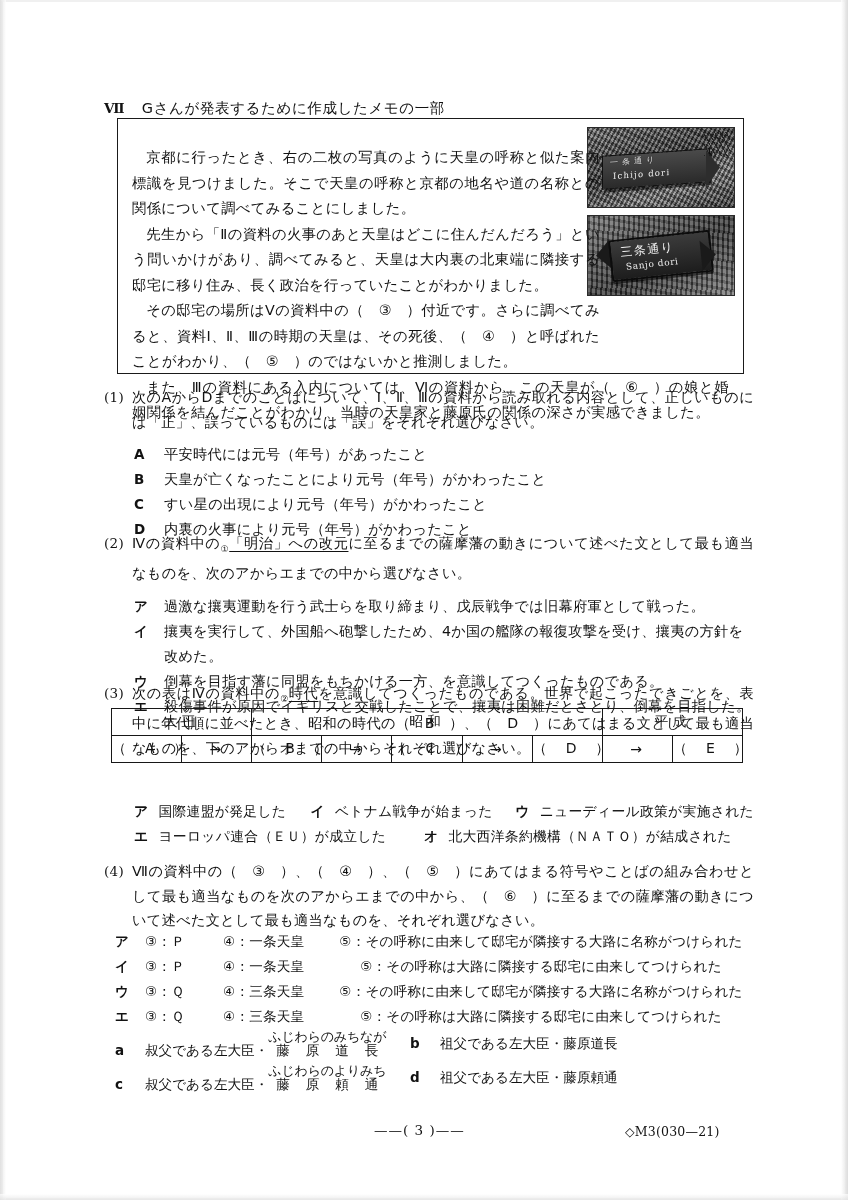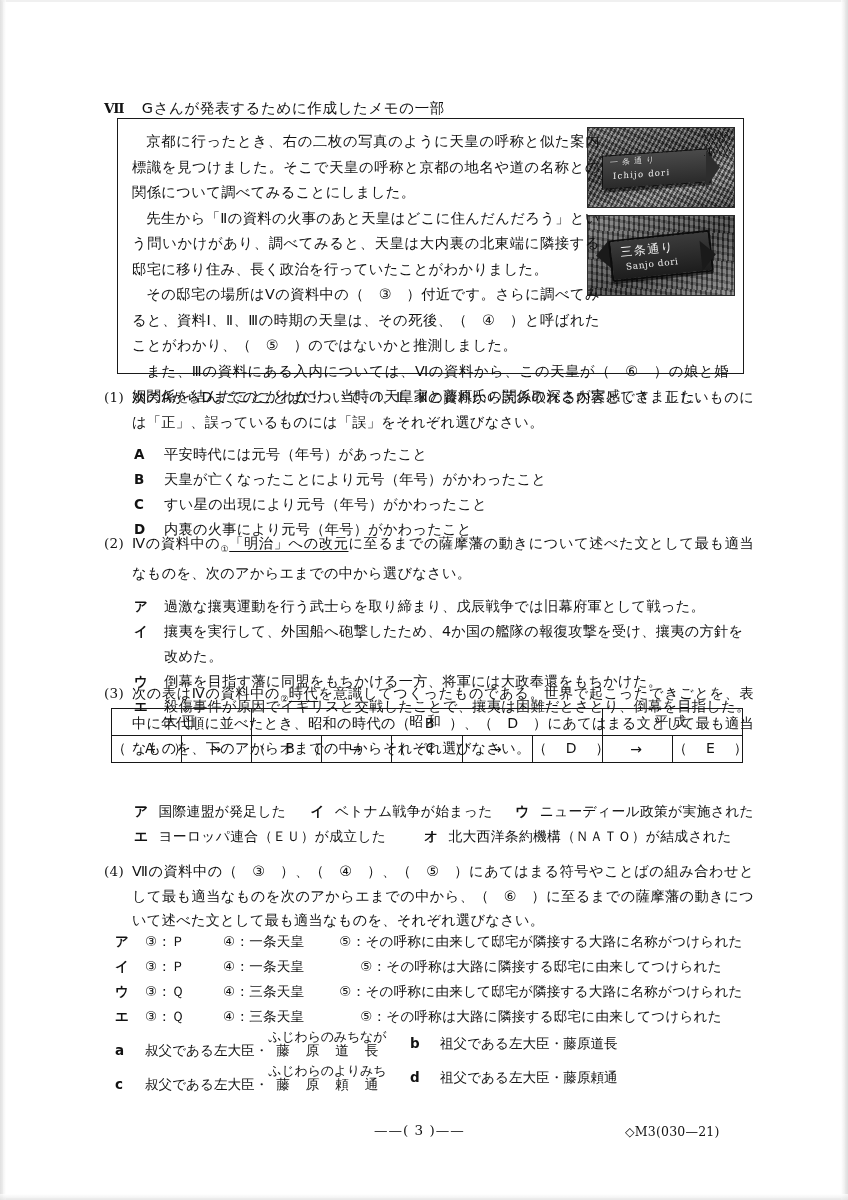--- a/index.html
+++ b/index.html
@@ -75,21 +75,21 @@
   .memo-box{
     position:absolute;
     left:117px; top:118px;
     width:627px; height:256px;
     border:1.6px solid #1a1a1a;
     box-sizing:border-box;
     background:#fff;
   }
   .memo-text{
     position:absolute;
-    left:14px; top:10px;
+    left:14px; top:26px;
     width:597px;
     font-size:14.3px;
     line-height:25.5px;
     letter-spacing:.35px;
     text-align:justify;
   }
   .memo-para{ margin:0; text-indent:1em; }
   .memo-para + .memo-para{ margin-top:0; }
   .memo-wrap-narrow{ width:468px; }
   .memo-wrap-wide{ width:597px; }
@@ -410,21 +410,21 @@
       <div class="choice">
         <span class="choice-key">ア</span>
         <span class="choice-text">過激な攘夷運動を行う武士らを取り締まり、戊辰戦争では旧幕府軍として戦った。</span>
       </div>
       <div class="choice">
         <span class="choice-key">イ</span>
         <span class="choice-text">攘夷を実行して、外国船へ砲撃したため、4か国の艦隊の報復攻撃を受け、攘夷の方針を改めた。</span>
       </div>
       <div class="choice">
         <span class="choice-key">ウ</span>
-        <span class="choice-text">倒幕を目指す藩に同盟をもちかける一方、将軍には大政奉還をもちかけた。</span>
+        <span class="choice-text">倒幕を目指す藩に同盟をもちかける一方、を意識してつくったものである。</span>
       </div>
       <div class="choice">
         <span class="choice-key">エ</span>
         <span class="choice-text">殺傷事件が原因でイギリスと交戦したことで、攘夷は困難だとさとり、倒幕を目指した。</span>
       </div>
     </div>
   </div>
 
   <div class="question" style="top:681px;">
     <div class="q-stem">

